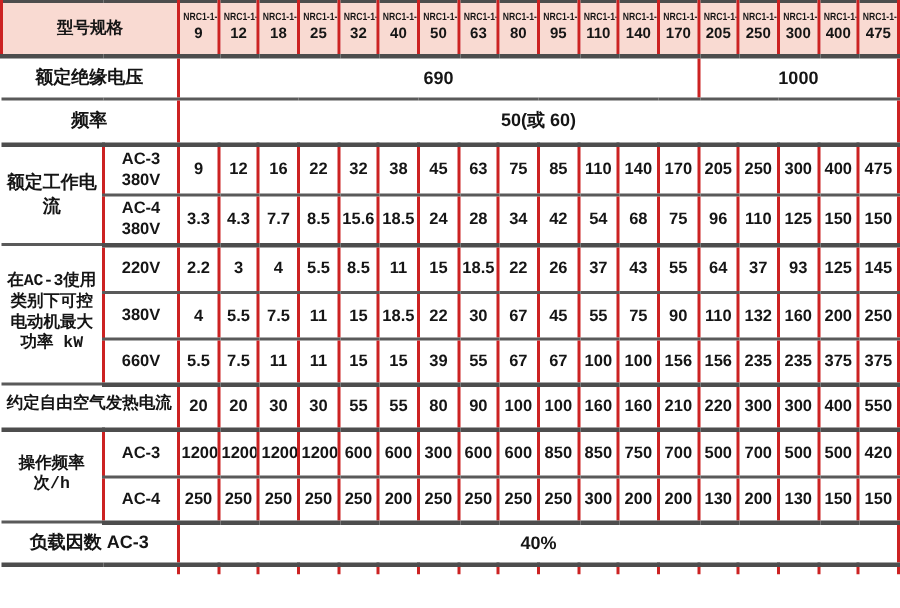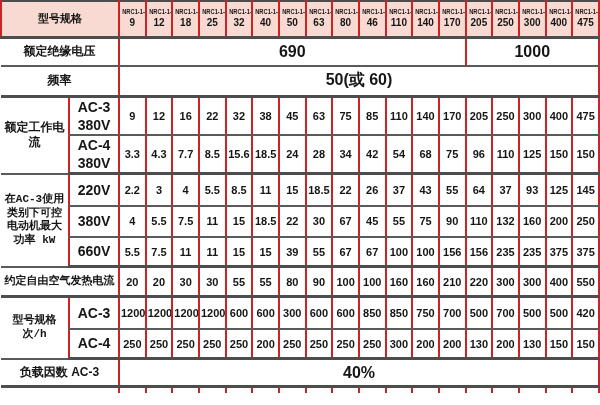--- a/index.html
+++ b/index.html
@@ -18,26 +18,26 @@
   
   .thl{background:var(--pink);font-size:11px;border-left:2px solid var(--red);}
   .mh{background:var(--pink);border-left:2px solid var(--red);padding:1px 0;}
   .mp{display:block;font-size:7px;line-height:1.15;white-space:nowrap;
       transform:scaleX(.82);}
   .mn{display:block;font-size:10px;line-height:1.25;}
   
   .lbl{font-size:12px;line-height:1.3;border-radius:14px;}
   .lbl-sm{font-size:11px;line-height:1.25;font-family:Liberation Mono, monospace;}
   
-  .sl{font-size:14px;line-height:1.3;border-left:2px solid var(--red);}
+  .sl{font-size:11px;line-height:1.3;border-left:2px solid var(--red);}
   .sl .l{display:block;}
   
   .dc{font-size:11px;border-left:2px solid var(--red);}
   
-  .wv{font-size:16px;border-left:2px solid var(--red);}
+  .wv{font-size:12px;border-left:2px solid var(--red);}
   
   tr.thick>td{border-bottom:3px solid var(--dark);}
   tr.thin>td{border-bottom:2px solid var(--mid);}
   td.bb-thick{border-bottom:3px solid var(--dark);}
   
   .stub{border-left:2px solid var(--red);height:5px;padding:0;}
   .stub-sp{height:5px;padding:0;}
 </style>
 </head>
 <body>
@@ -100,21 +100,21 @@
         <td class="mh">
           <span class="mp">NRC1-1-</span>
           <span class="mn">63</span>
         </td>
         <td class="mh">
           <span class="mp">NRC1-1-</span>
           <span class="mn">80</span>
         </td>
         <td class="mh">
           <span class="mp">NRC1-1-</span>
-          <span class="mn">46</span>
+          <span class="mn">95</span>
         </td>
         <td class="mh">
           <span class="mp">NRC1-1-</span>
           <span class="mn">110</span>
         </td>
         <td class="mh">
           <span class="mp">NRC1-1-</span>
           <span class="mn">140</span>
         </td>
         <td class="mh">
@@ -285,21 +285,21 @@
         <td class="dc">160</td>
         <td class="dc">210</td>
         <td class="dc">220</td>
         <td class="dc">300</td>
         <td class="dc">300</td>
         <td class="dc">400</td>
         <td class="dc">550</td>
       </tr>
 
   <tr class="thin" style="height:32px">
-    <td class="lbl-sm bb-thick" rowspan="2">型号规格  次/h</td>
+    <td class="lbl-sm bb-thick" rowspan="2">操作频率  次/h</td>
     <td class="sl">AC-3</td>
   <td class="dc">1200</td>
         <td class="dc">1200</td>
         <td class="dc">1200</td>
         <td class="dc">1200</td>
         <td class="dc">600</td>
         <td class="dc">600</td>
         <td class="dc">300</td>
         <td class="dc">600</td>
         <td class="dc">600</td>

